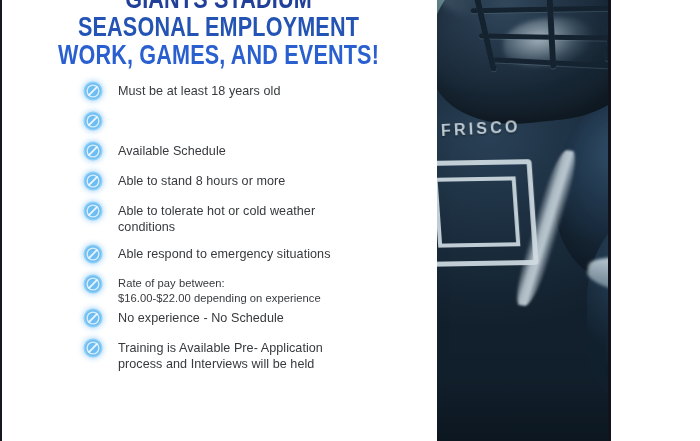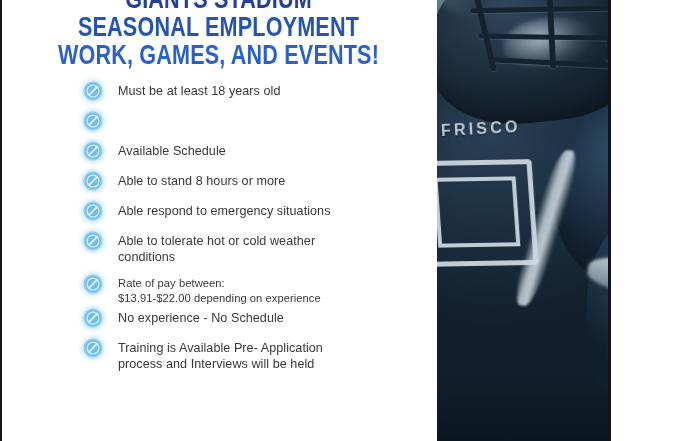--- a/index.html
+++ b/index.html
@@ -368,44 +368,44 @@
     </div>
 
     <div class="bullet-row">
       <span class="bullet-icon">
         <svg viewBox="0 0 24 24">
           <circle cx="12" cy="12" r="9.5" fill="#6dbcf2" stroke="#8fd0f7" stroke-width="1.6"></circle>
           <circle cx="12" cy="12" r="6.4" fill="none" stroke="#d8eefc" stroke-width="1.5"></circle>
           <line x1="7" y1="17" x2="17" y2="7" stroke="#eaf6fe" stroke-width="2"></line>
         </svg>
       </span>
+      <span class="bullet-text">Able to tolerate hot or cold weather conditions</span>
+    </div>
+
+    <div class="bullet-row">
+      <span class="bullet-icon">
+        <svg viewBox="0 0 24 24">
+          <circle cx="12" cy="12" r="9.5" fill="#6dbcf2" stroke="#8fd0f7" stroke-width="1.6"></circle>
+          <circle cx="12" cy="12" r="6.4" fill="none" stroke="#d8eefc" stroke-width="1.5"></circle>
+          <line x1="7" y1="17" x2="17" y2="7" stroke="#eaf6fe" stroke-width="2"></line>
+        </svg>
+      </span>
       <span class="bullet-text">Able respond to emergency situations</span>
     </div>
 
-    <div class="bullet-row">
-      <span class="bullet-icon">
-        <svg viewBox="0 0 24 24">
-          <circle cx="12" cy="12" r="9.5" fill="#6dbcf2" stroke="#8fd0f7" stroke-width="1.6"></circle>
-          <circle cx="12" cy="12" r="6.4" fill="none" stroke="#d8eefc" stroke-width="1.5"></circle>
-          <line x1="7" y1="17" x2="17" y2="7" stroke="#eaf6fe" stroke-width="2"></line>
-        </svg>
-      </span>
-      <span class="bullet-text">Able to tolerate hot or cold weather conditions</span>
-    </div>
-
     <div class="bullet-row tight">
       <span class="bullet-icon">
         <svg viewBox="0 0 24 24">
           <circle cx="12" cy="12" r="9.5" fill="#6dbcf2" stroke="#8fd0f7" stroke-width="1.6"></circle>
           <circle cx="12" cy="12" r="6.4" fill="none" stroke="#d8eefc" stroke-width="1.5"></circle>
           <line x1="7" y1="17" x2="17" y2="7" stroke="#eaf6fe" stroke-width="2"></line>
         </svg>
       </span>
       <span class="bullet-text small" style="white-space:pre-line">Rate of pay between:
-$13.91-$22.00 depending on experience</span>
+$16.00-$22.00 depending on experience</span>
     </div>
 
     <div class="bullet-row">
       <span class="bullet-icon">
         <svg viewBox="0 0 24 24">
           <circle cx="12" cy="12" r="9.5" fill="#6dbcf2" stroke="#8fd0f7" stroke-width="1.6"></circle>
           <circle cx="12" cy="12" r="6.4" fill="none" stroke="#d8eefc" stroke-width="1.5"></circle>
           <line x1="7" y1="17" x2="17" y2="7" stroke="#eaf6fe" stroke-width="2"></line>
         </svg>
       </span>

